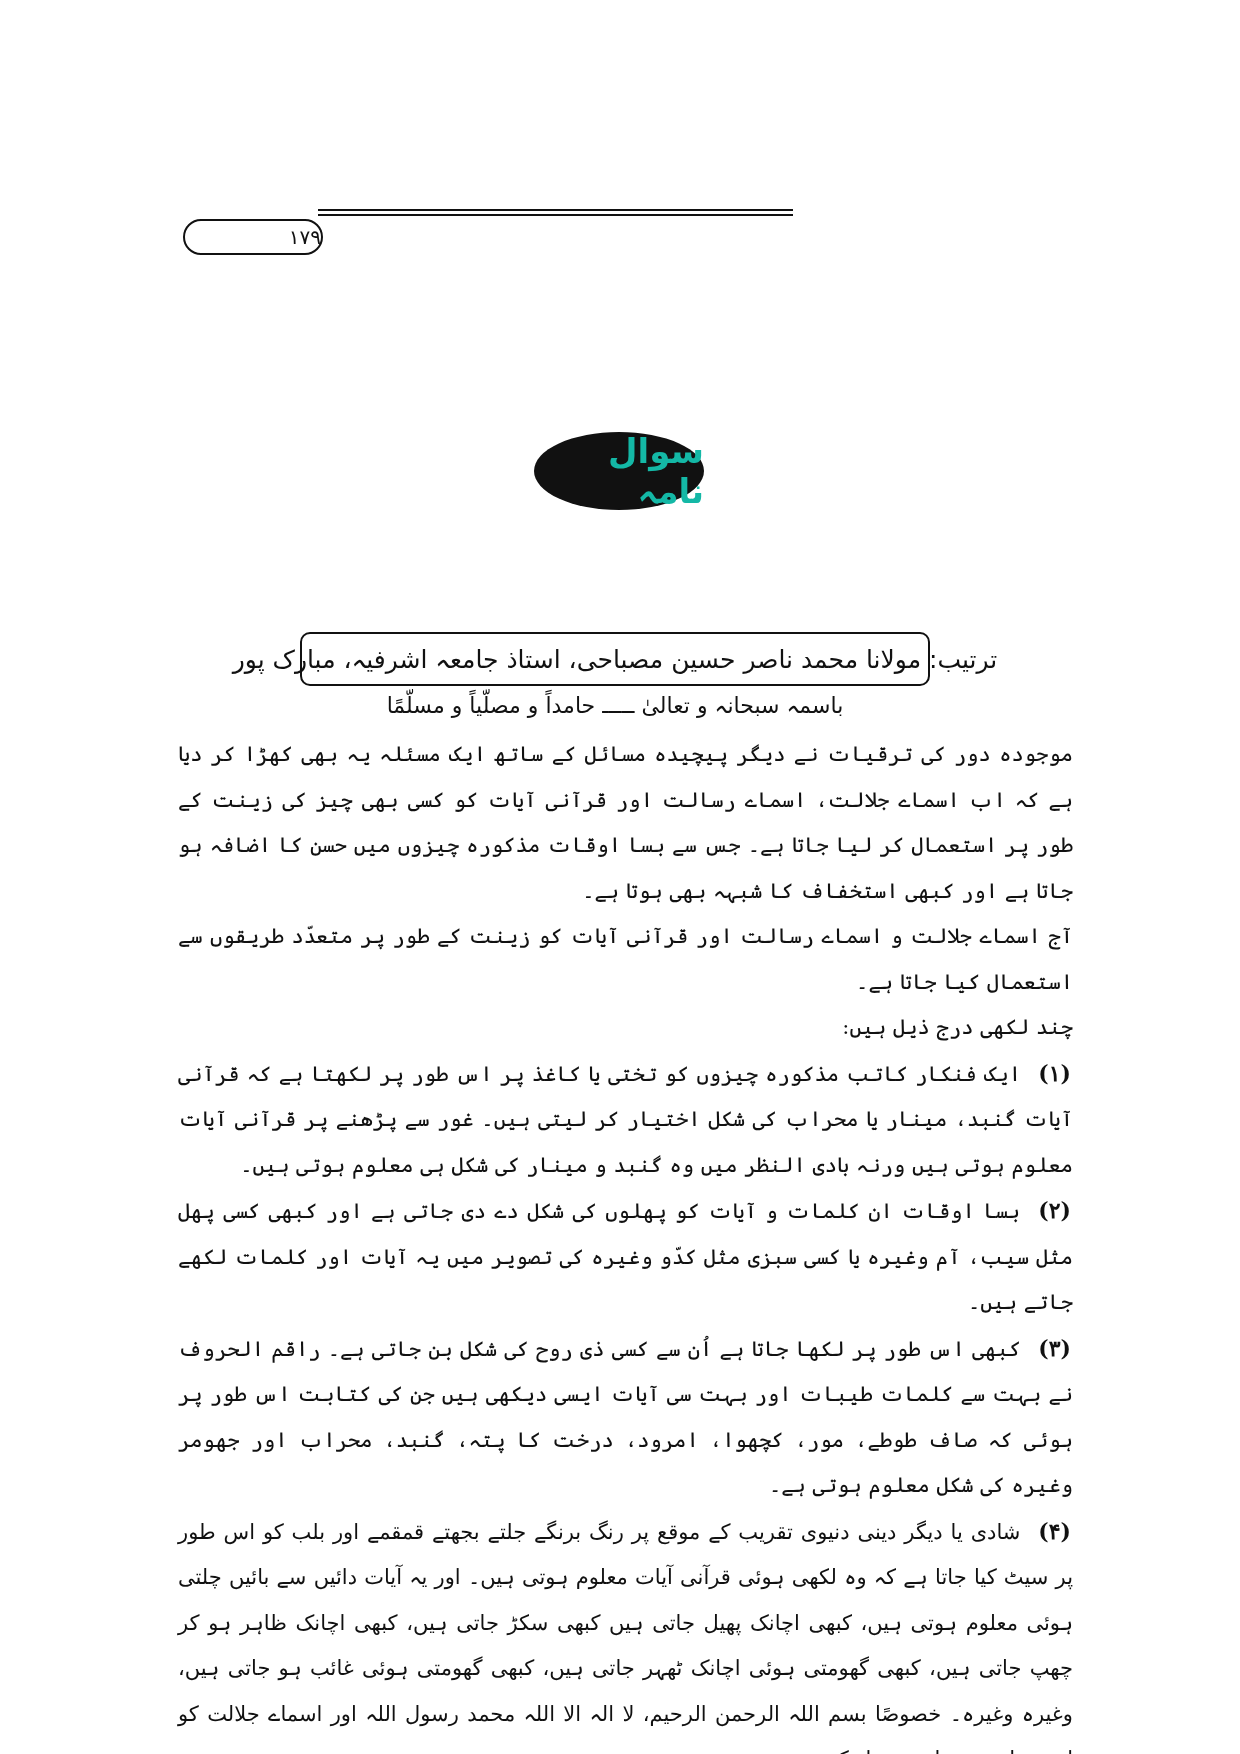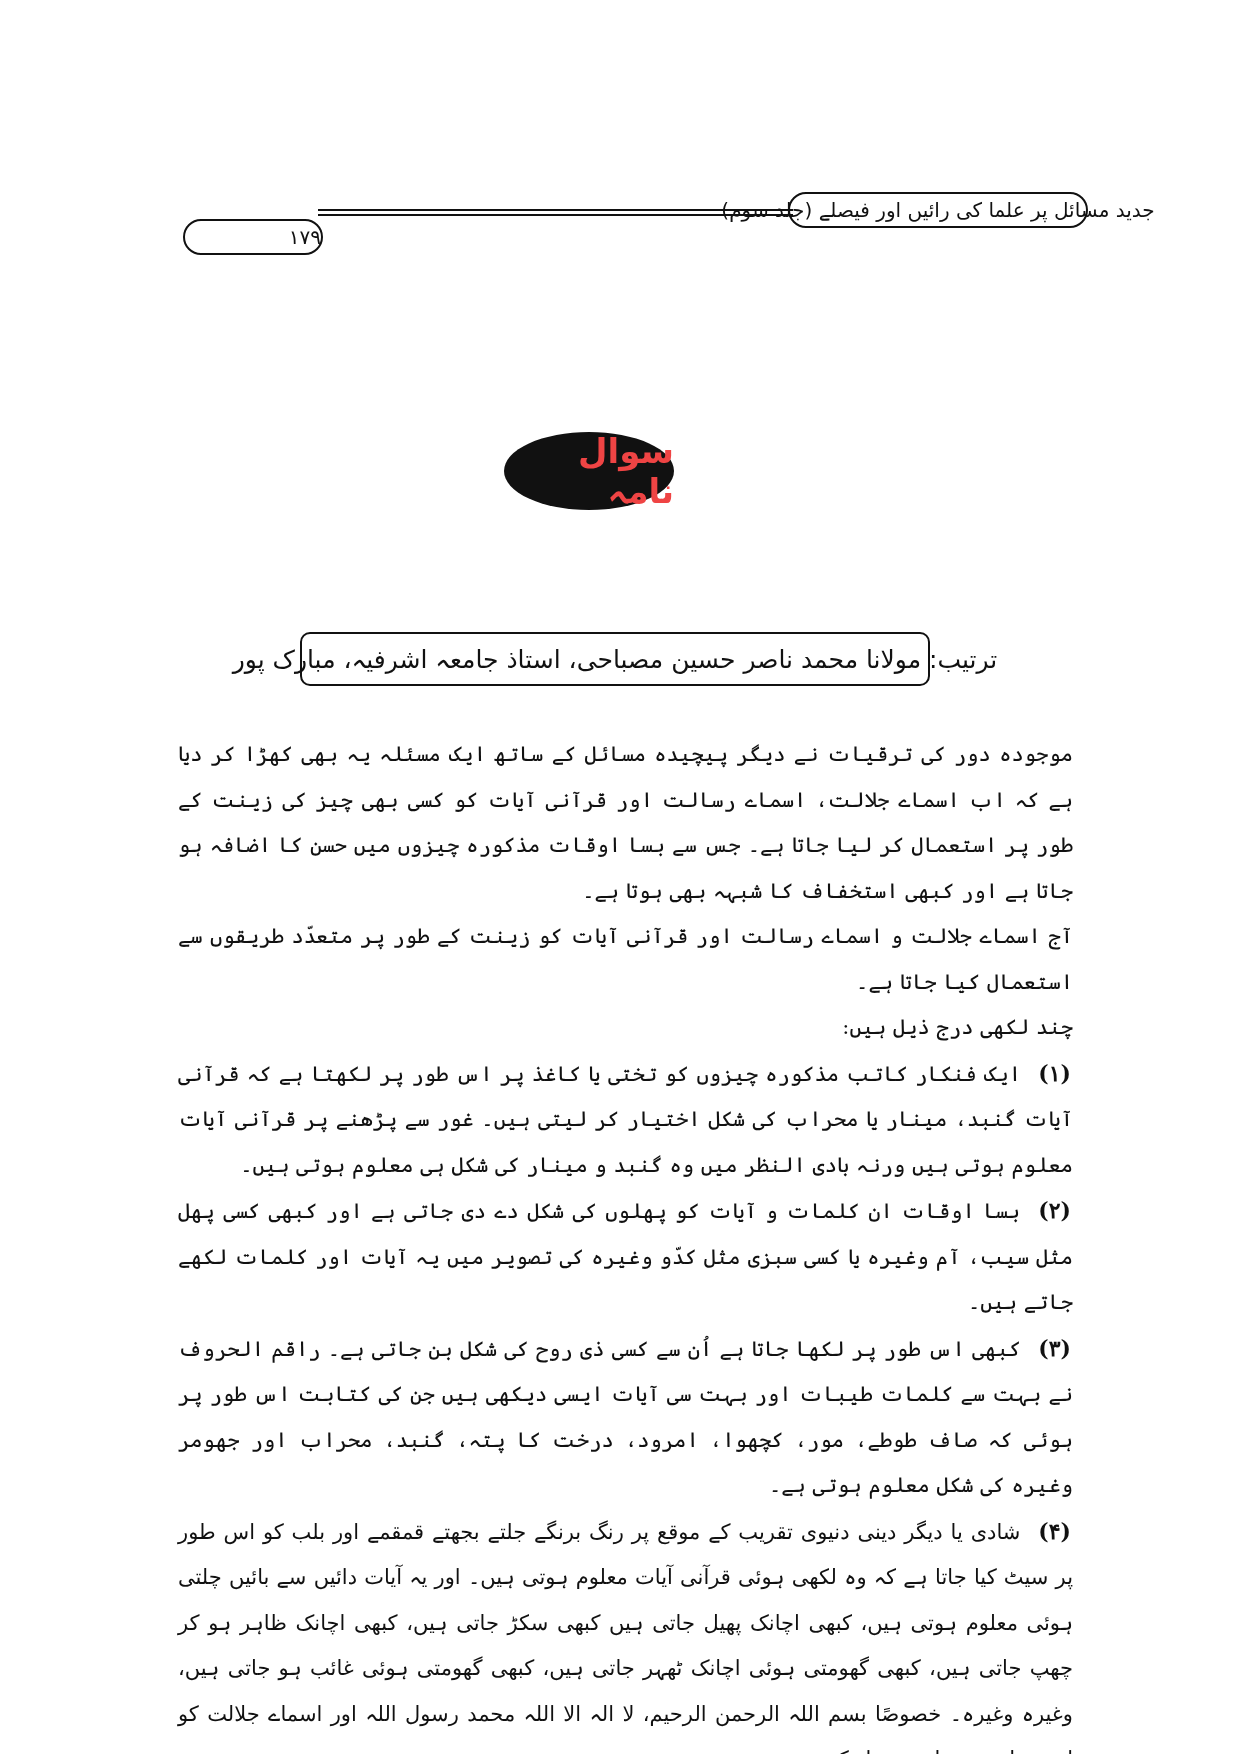--- a/index.html
+++ b/index.html
@@ -66,26 +66,26 @@
       display: flex;
       align-items: center;
       justify-content: center;
       font-size: 20px;
       direction: rtl;
       white-space: nowrap;
     }
     
     .section-badge {
       position: absolute;
-      left: 504px;
+      left: 534px;
       top: 432px;
       width: 170px;
       height: 78px;
       background: #111;
-      color: #ef4444;
+      color: #14b8a6;
       border-radius: 50%;
       display: flex;
       align-items: center;
       justify-content: center;
       font-size: 34px;
       font-weight: bold;
       direction: rtl;
     }
     .main-title {
       position: absolute;
@@ -148,28 +148,28 @@
     }
   </style>
 </head>
 <body>
 
 <div class="page">
 
   <div class="running-header">
     <div class="header-rule"></div>
     <div class="page-number-pill">۱۷۹</div>
-    <div class="book-title-pill">جدید مسائل پر علما کی رائیں اور فیصلے (جلد سوم)</div>
   </div>
 
   <div class="section-badge">سوال نامہ</div>
 
 
   <div class="compiler-box">ترتیب: مولانا محمد ناصر حسین مصباحی، استاذ جامعہ اشرفیہ، مبارک پور</div>
 
+  <div class="invocation">باسمہ سبحانہ و تعالیٰ ـــــ حامداً و مصلّیاً و مسلّمًا</div>
 
   <div class="body-text">
     <p>موجودہ دور کی ترقیات نے دیگر پیچیدہ مسائل کے ساتھ ایک مسئلہ یہ بھی کھڑا کر دیا ہے کہ اب اسماے جلالت، اسماے رسالت اور قرآنی آیات کو کسی بھی چیز کی زینت کے طور پر استعمال کر لیا جاتا ہے۔ جس سے بسا اوقات مذکورہ چیزوں میں حسن کا اضافہ ہو جاتا ہے اور کبھی استخفاف کا شبہہ بھی ہوتا ہے۔</p>
     <p>آج اسماے جلالت و اسماے رسالت اور قرآنی آیات کو زینت کے طور پر متعدّد طریقوں سے استعمال کیا جاتا ہے۔</p>
     <p>چند لکھی درج ذیل ہیں:</p>
 
     <p class="numbered-item">
       <span class="item-num">(۱)</span>
       <span>ایک فنکار کاتب مذکورہ چیزوں کو تختی یا کاغذ پر اس طور پر لکھتا ہے کہ قرآنی آیات گنبد، مینار یا محراب کی شکل اختیار کر لیتی ہیں۔ غور سے پڑھنے پر قرآنی آیات معلوم ہوتی ہیں ورنہ بادی النظر میں وہ گنبد و مینار کی شکل ہی معلوم ہوتی ہیں۔</span>
     </p>

